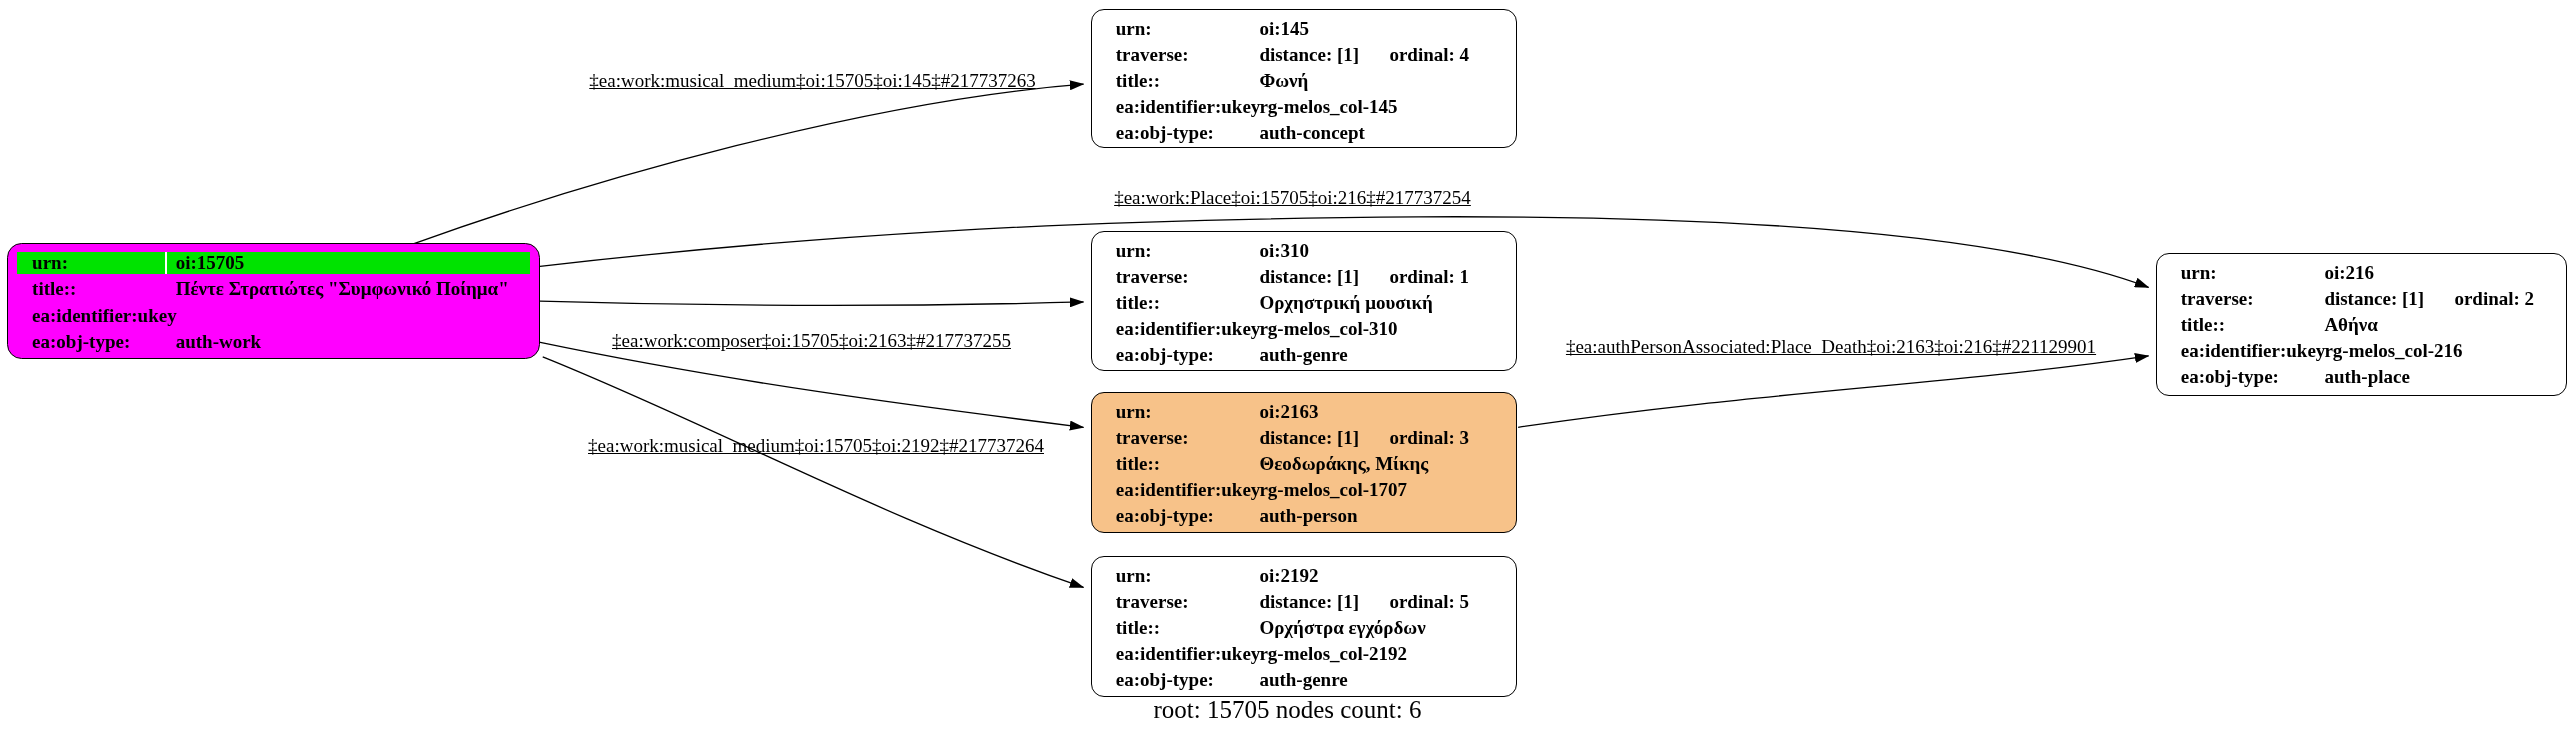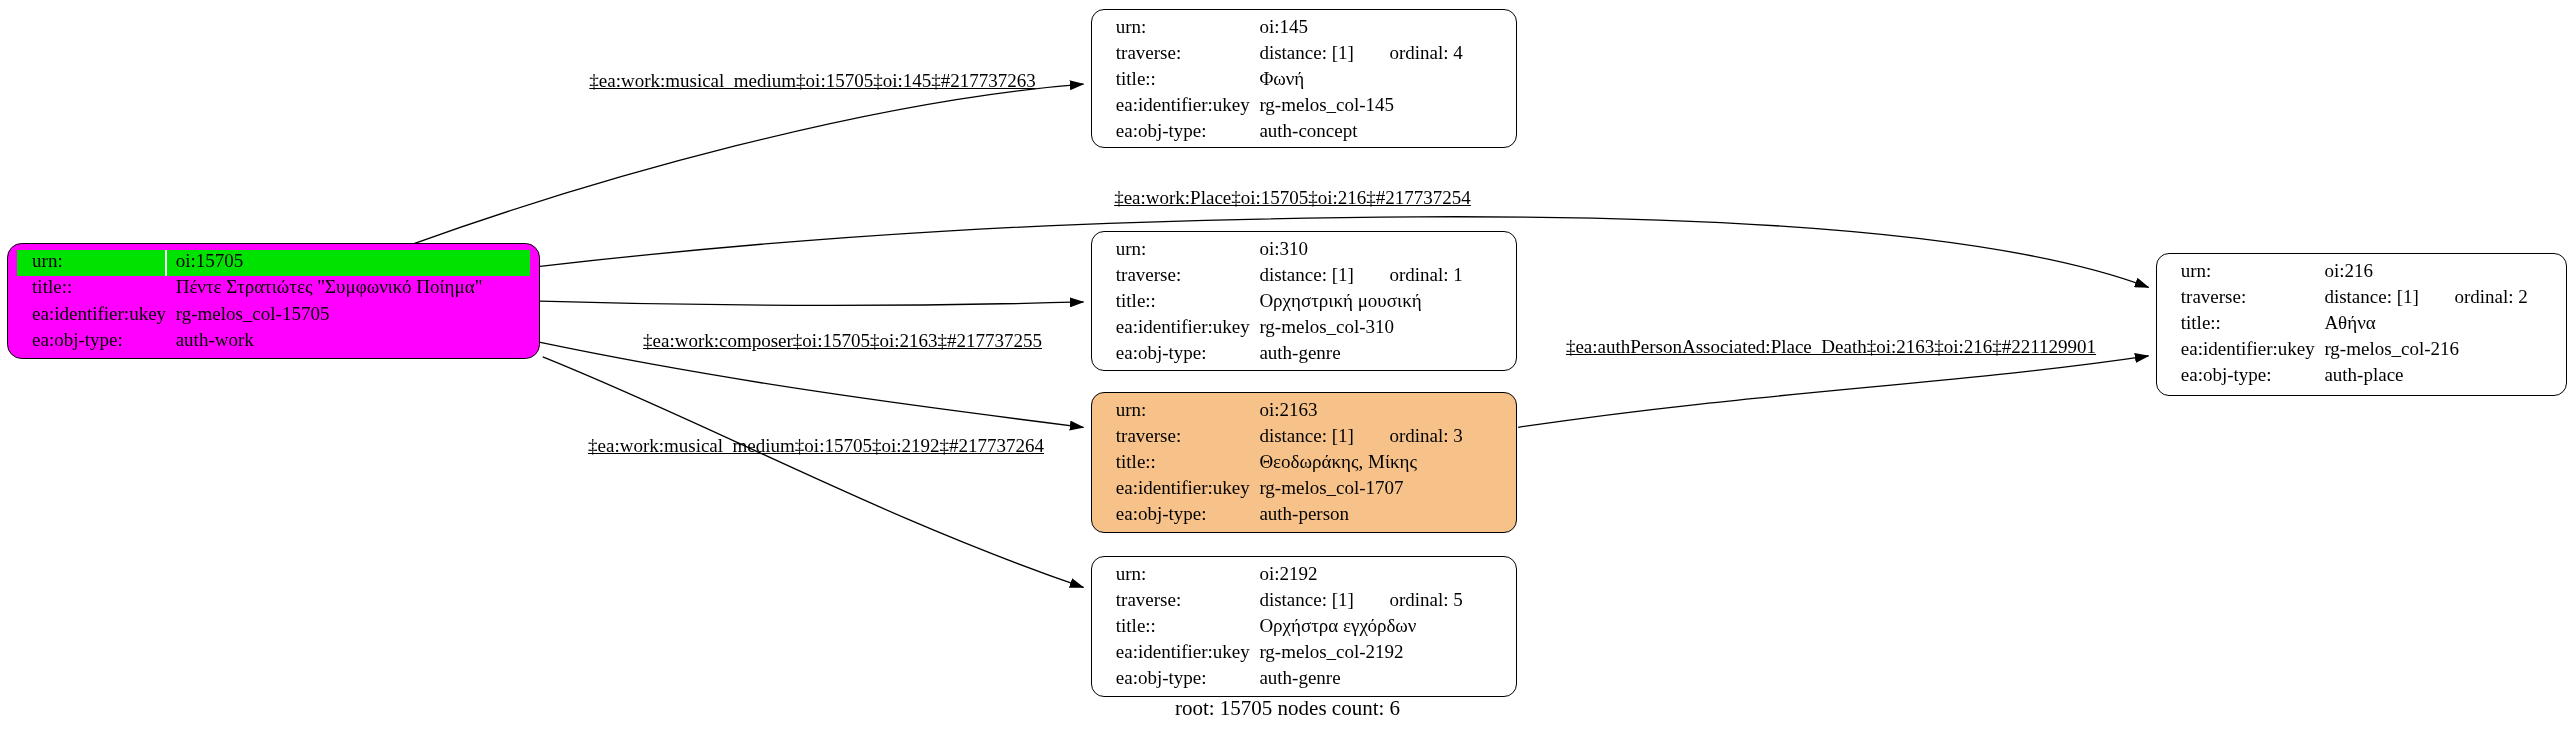--- a/index.html
+++ b/index.html
@@ -9,32 +9,32 @@
   }
   svg.edges { position:absolute; left:0; top:0; width:2576px; height:732px; }
   .node {
     position:absolute; box-sizing:border-box;
     background:var(--node-fill,#fff);
     border:1.3px solid var(--line,#000);
     border-radius:13px; padding:5.5px 9.2px;
   }
   .node.root   { background:var(--root-fill,#FF00FF); }
   .node.person { background:var(--person-fill,#F7C289); }
-  .row { display:flex; height:26px; font-size:19px; white-space:nowrap; }
+  .row { display:flex; align-items:center; height:26px; font-size:19px; white-space:nowrap;font-weight:bold; }
   .node.root .row { height:26.5px; }
   .lbl { flex:none; width:150px; padding-left:14.6px; box-sizing:border-box;
          border-right:2.7px solid transparent; overflow:visible; }
   .val { flex:1; padding-left:8.2px; display:flex; }
   .dist { flex:none; width:130px; }
   .hl .lbl { background:var(--highlight,#00E300); border-right-color:#ffffff; }
   .hl .val { background:var(--highlight,#00E300); }
   .edge-label {
     position:absolute; font-size:19px; white-space:nowrap; text-align:center;text-decoration:underline;
   }
-  .caption { position:absolute; font-size:21px; text-align:center; white-space:nowrap; }
+  .caption { position:absolute; font-size:25px; text-align:center; white-space:nowrap; }
 </style>
 </head>
 <body>
 
 <div class="stage">
 
   <svg class="edges" viewBox="0 0 2815 800">
     <defs>
       <marker id="arrow" markerUnits="userSpaceOnUse" markerWidth="16" markerHeight="11" refX="15" refY="5.5" orient="auto">
         <path d="M0,0 L16,5.5 L0,11 z" fill="#000"></path>
@@ -52,21 +52,20 @@
     <div class="row hl">
       <span class="lbl">urn:</span>
       <span class="val">oi:15705</span>
     </div>
     <div class="row">
       <span class="lbl">title::</span>
       <span class="val">Πέντε Στρατιώτες "Συμφωνικό Ποίημα"</span>
     </div>
     <div class="row">
       <span class="lbl">ea:identifier:ukey</span>
-      <span class="val">rg-melos_col-15705</span>
     </div>
     <div class="row">
       <span class="lbl">ea:obj-type:</span>
       <span class="val">auth-work</span>
     </div>
   </div>
 
   <div class="node" style="left:1091px; top:9.2px; width:426px; height:139px;">
     <div class="row">
       <span class="lbl">urn:</span>
@@ -192,20 +191,20 @@
       <span class="val">rg-melos_col-216</span>
     </div>
     <div class="row">
       <span class="lbl">ea:obj-type:</span>
       <span class="val">auth-place</span>
     </div>
   </div>
 
   <div class="edge-label" style="left:563px; top:70px; width:499px;">‡ea:work:musical_medium‡oi:15705‡oi:145‡#217737263</div>
   <div class="edge-label" style="left:1091px; top:187px; width:403px;">‡ea:work:Place‡oi:15705‡oi:216‡#217737254</div>
-  <div class="edge-label" style="left:616px; top:330px; width:453px;">‡ea:work:composer‡oi:15705‡oi:2163‡#217737255</div>
+  <div class="edge-label" style="left:585px; top:330px; width:453px;">‡ea:work:composer‡oi:15705‡oi:2163‡#217737255</div>
   <div class="edge-label" style="left:560px; top:435px; width:512px;">‡ea:work:musical_medium‡oi:15705‡oi:2192‡#217737264</div>
   <div class="edge-label" style="left:1528px; top:336px; width:606px;">‡ea:authPersonAssociated:Place_Death‡oi:2163‡oi:216‡#221129901</div>
 
   <div class="caption" style="left:1013px; top:696px; width:549px;">root: 15705 nodes count: 6</div>
 
 </div>
 
 
 </body></html>

